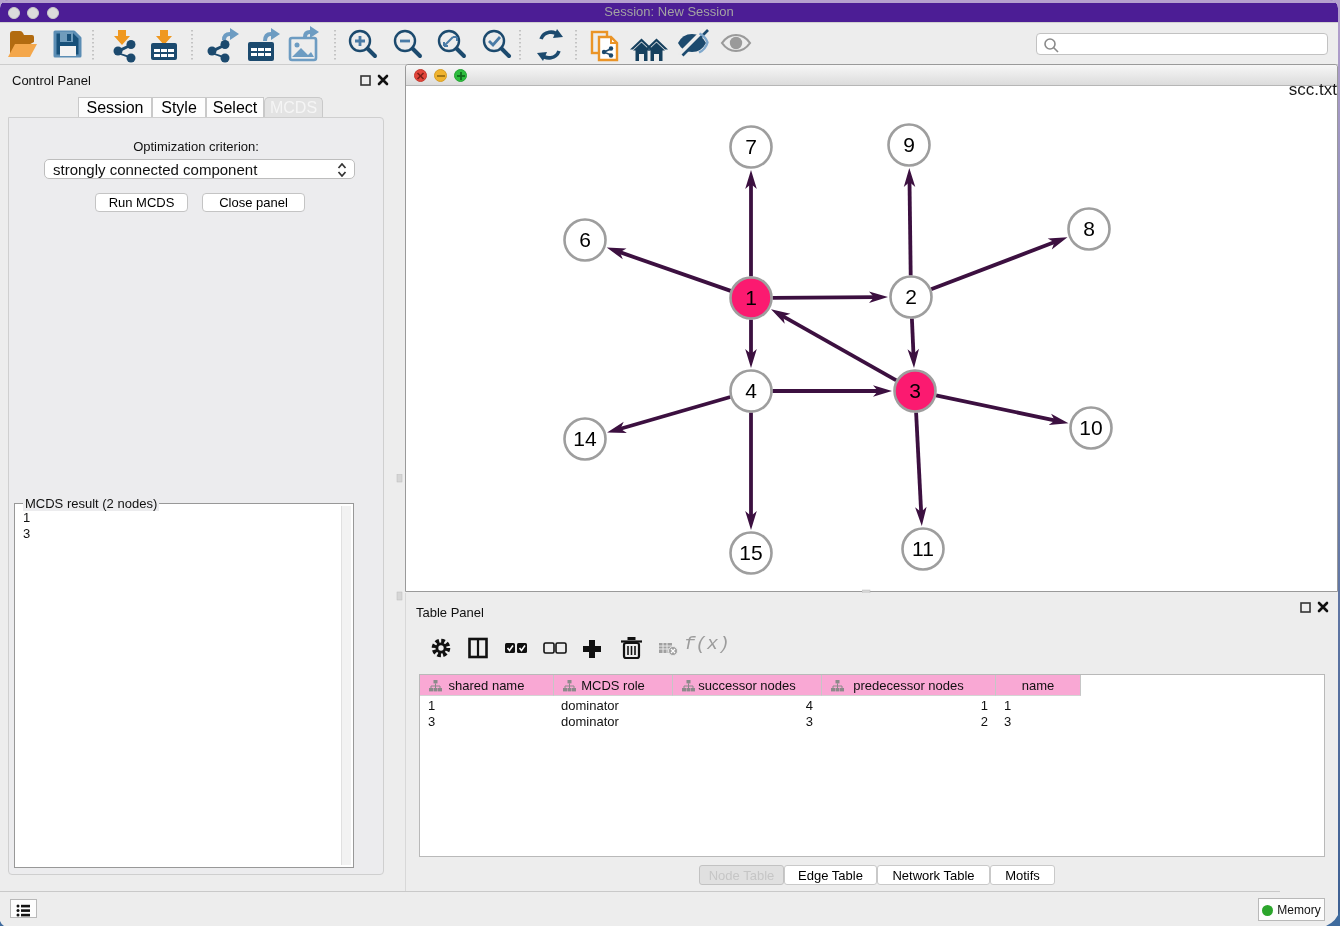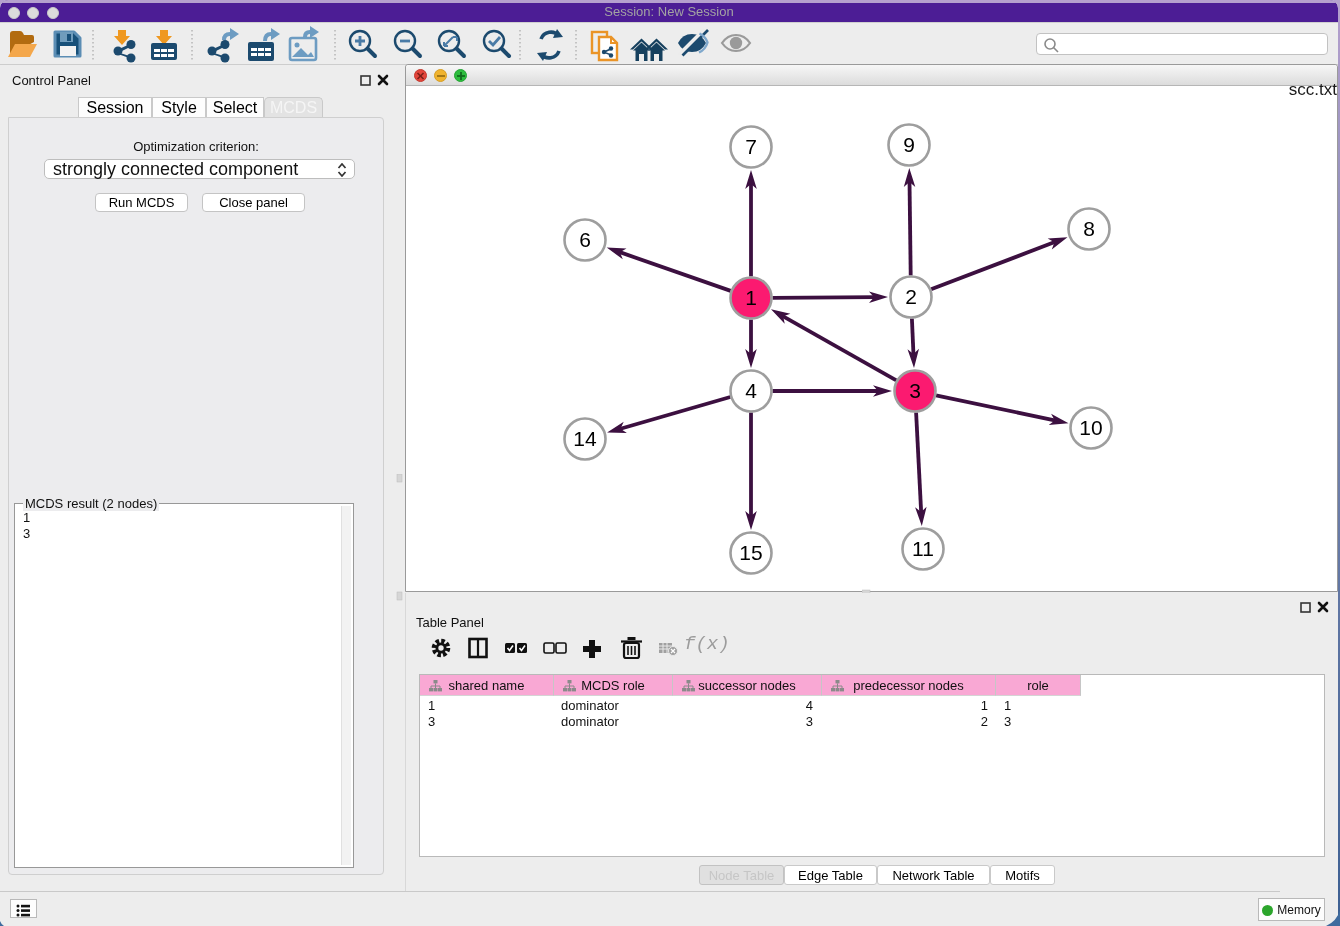--- a/index.html
+++ b/index.html
@@ -203,21 +203,21 @@
  <svg width="30" height="14" style="position:absolute;left:359px;top:8px">
   <rect x="2" y="2" width="9" height="9" fill="none" stroke="#333" stroke-width="1.6"></rect>
   <path d="M20 2 L28 10 M28 2 L20 10" stroke="#111" stroke-width="2.6" stroke-linecap="round"></path>
  </svg>
  <div class="cptab" style="left:78px;width:74px">Session</div>
  <div class="cptab" style="left:152px;width:54px">Style</div>
  <div class="cptab" style="left:206px;width:58px">Select</div>
  <div class="cptab" style="left:264px;width:59px;background:#e3e3e3;color:#f5f5f5;border-radius:5px 5px 0 0;border-bottom:1px solid #e3e3e3">MCDS</div>
  <div class="cpbody"></div>
  <div style="position:absolute;left:0;top:73px;width:392px;text-align:center;font-size:13px;color:#111">Optimization criterion:</div>
- <div style="position:absolute;left:44px;top:93px;width:311px;height:20px;background:#fff;border:1px solid #bdbdbd;border-radius:5px;font-size:18px;line-height:19px;padding-left:8px;color:#111">strongly connected component
+ <div style="position:absolute;left:44px;top:93px;width:311px;height:20px;background:#fff;border:1px solid #bdbdbd;border-radius:5px;font-size:15px;line-height:19px;padding-left:8px;color:#111">strongly connected component
    <svg width="10" height="14" style="position:absolute;right:7px;top:3px">
     <path d="M1.5 5 L5 1 L8.5 5 M1.5 9 L5 13 L8.5 9" fill="none" stroke="#333" stroke-width="1.7"></path>
    </svg>
  </div>
  <div class="btn" style="left:95px;top:127px;width:93px;height:19px;line-height:18px">Run MCDS</div>
  <div class="btn" style="left:202px;top:127px;width:103px;height:19px;line-height:18px">Close panel</div>
 
  <div style="position:absolute;left:14px;top:437px;width:340px;height:365px;border:1px solid #989898;background:#fff">
    <div style="position:absolute;left:8px;top:-8px;background:#ececee;padding:0 2px;font-size:13px;color:#111">MCDS result (2 nodes)</div>
    <div style="position:absolute;left:8px;top:6px;font-size:13px;color:#111;line-height:15.5px">1<br>3</div>
@@ -302,21 +302,21 @@
 <circle cx="517" cy="463" r="20.5" fill="#ffffff" stroke="#9e9e9e" stroke-width="2.6"></circle>
 <text x="517" y="470" font-size="21" font-family="Liberation Sans, sans-serif" fill="#000" text-anchor="middle">11</text>
 </svg>
 </div>
 
 <svg width="20" height="8" style="position:absolute;left:862px;top:589px">
  <rect x="0" y="1" width="8" height="5" fill="#d6d6d6" stroke="#bbb" stroke-width="0.5"></rect>
 </svg>
 
 <div class="tp">
- <div style="position:absolute;left:10px;top:22px;font-size:13px;color:#111">Table Panel</div>
+ <div style="position:absolute;left:10px;top:12px;font-size:13px;color:#111">Table Panel</div>
  <svg width="30" height="14" style="position:absolute;left:893px;top:8px">
   <rect x="2" y="2" width="9" height="9" fill="none" stroke="#333" stroke-width="1.6"></rect>
   <path d="M20 2 L28 10 M28 2 L20 10" stroke="#111" stroke-width="2.6" stroke-linecap="round"></path>
  </svg>
 
  <svg width="320" height="34" style="position:absolute;left:15px;top:38px">
 
   <g>
           <circle cx="20" cy="17" r="7" fill="none" stroke="#111" stroke-width="4.6" stroke-dasharray="3.4,2.1"></circle>
    <circle cx="20" cy="17" r="5.5" fill="#111"></circle>
@@ -401,21 +401,21 @@
 <div class="th" style="left:402px;width:174px">predecessor nodes</div>
 <svg width="13" height="12" style="position:absolute;left:411px;top:5px">
           <g fill="#8a8a8a">
             <rect x="4.5" y="0" width="4" height="3.4"></rect>
             <rect x="0" y="8" width="4" height="3.4"></rect>
             <rect x="9" y="8" width="4" height="3.4"></rect>
             <rect x="4.5" y="8" width="4" height="3.4"></rect>
           </g>
           <path d="M6.5 3.4 V6 M2 8 V6 H11 V8 M6.5 6 V8" stroke="#8a8a8a" stroke-width="1" fill="none"></path>
         </svg>
-<div class="th" style="left:576px;width:85px">role</div>
+<div class="th" style="left:576px;width:85px">name</div>
   <div class="td" style="left:8px;top:23px">1</div>
 <div class="td" style="left:141px;top:23px">dominator</div>
 <div class="td" style="left:253px;top:23px;width:140px;text-align:right">4</div>
 <div class="td" style="left:402px;top:23px;width:166px;text-align:right">1</div>
 <div class="td" style="left:584px;top:23px">1</div>
 <div class="td" style="left:8px;top:39px">3</div>
 <div class="td" style="left:141px;top:39px">dominator</div>
 <div class="td" style="left:253px;top:39px;width:140px;text-align:right">3</div>
 <div class="td" style="left:402px;top:39px;width:166px;text-align:right">2</div>
 <div class="td" style="left:584px;top:39px">3</div>

